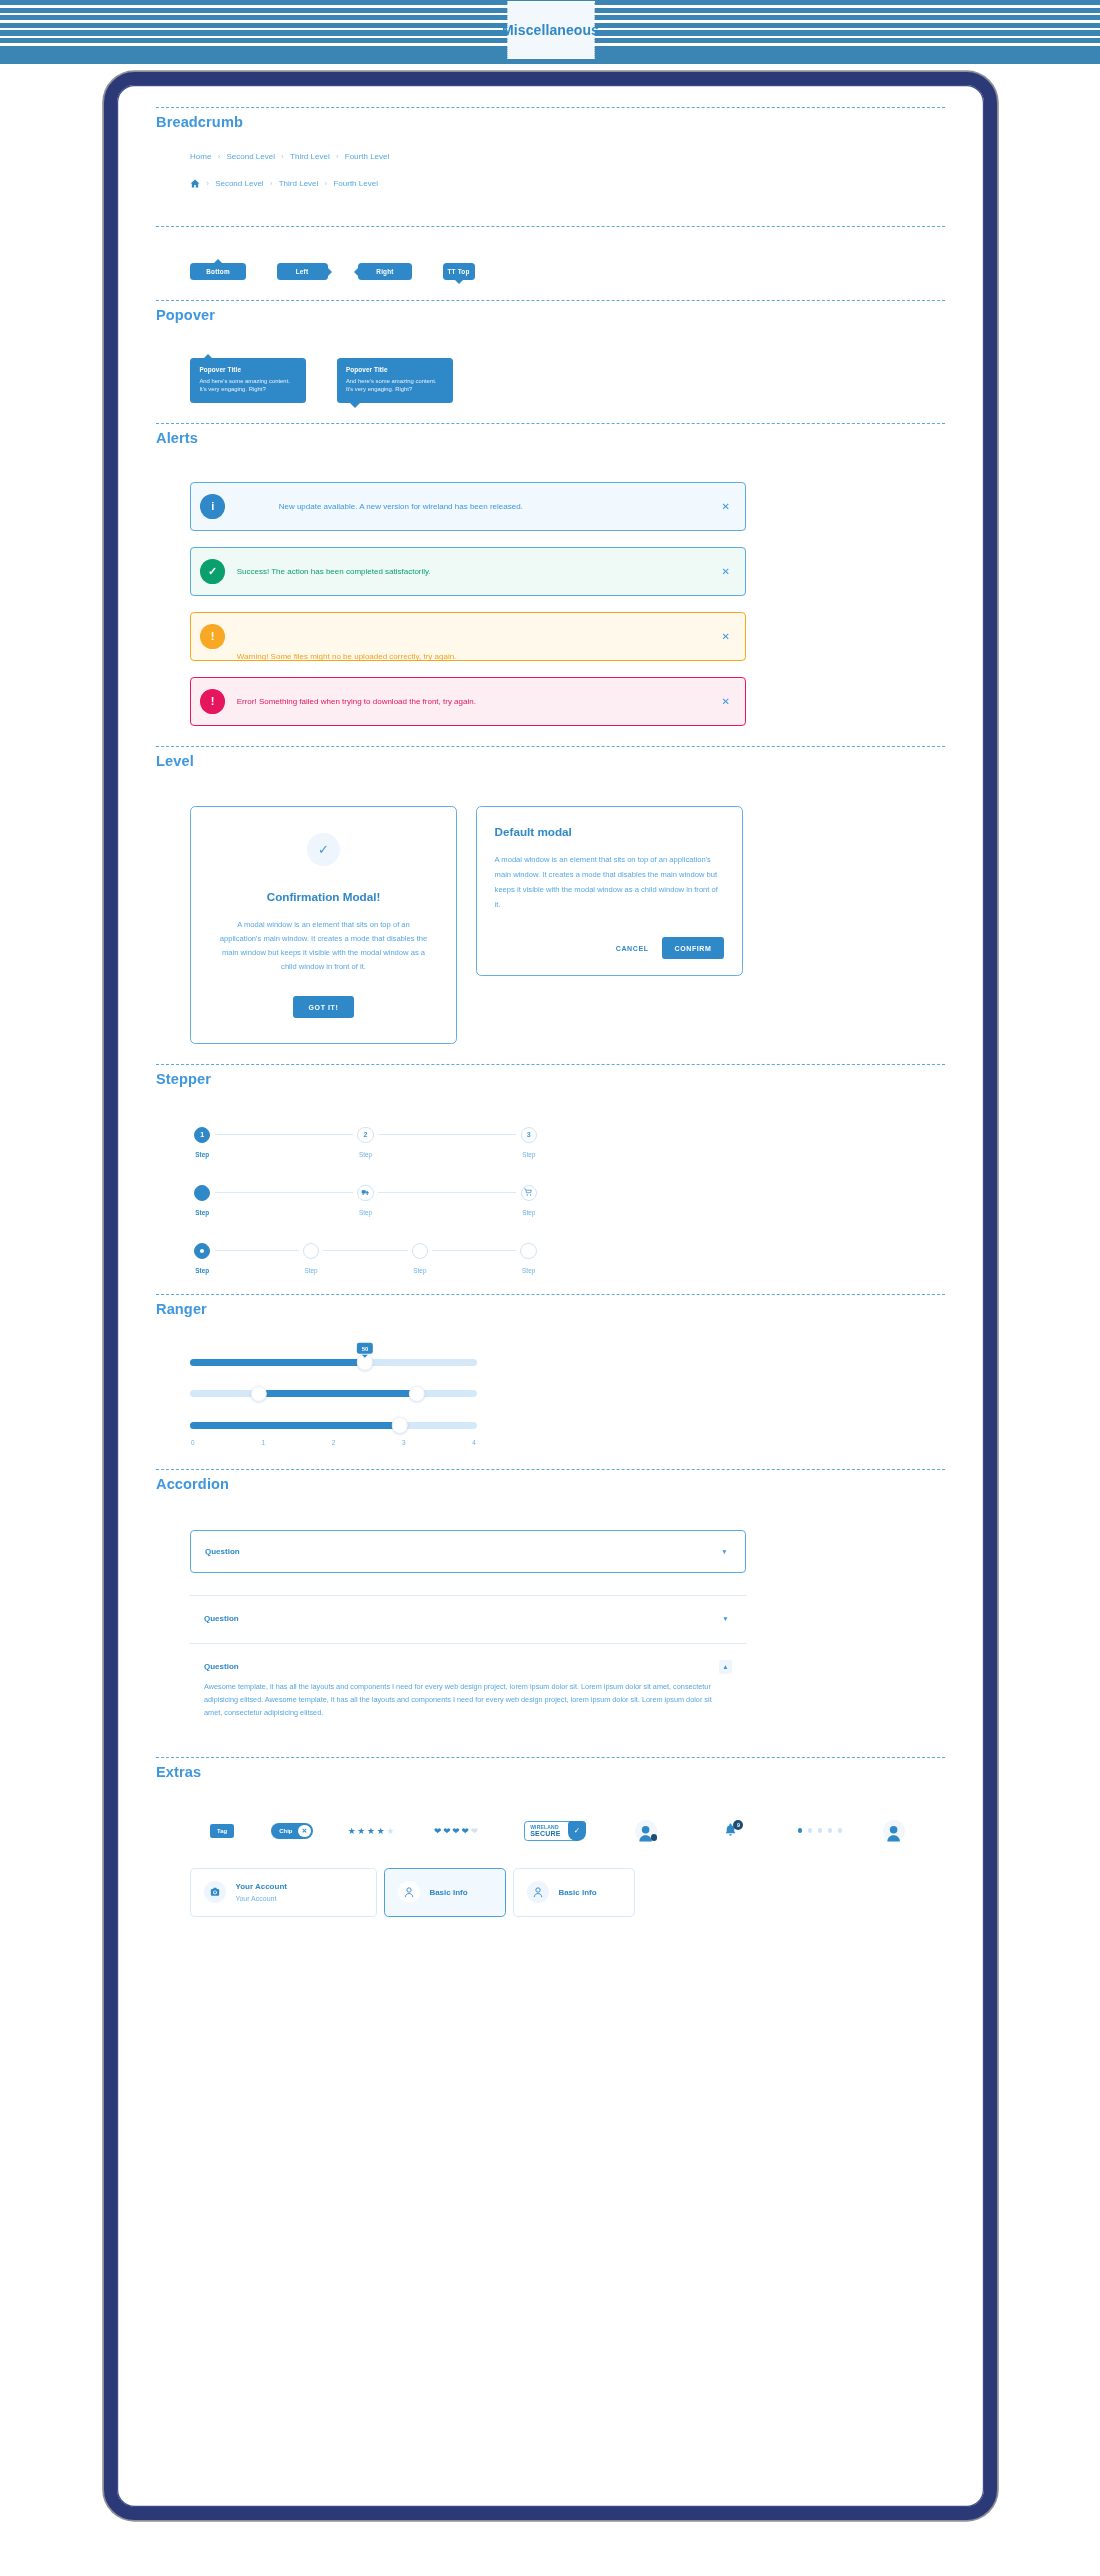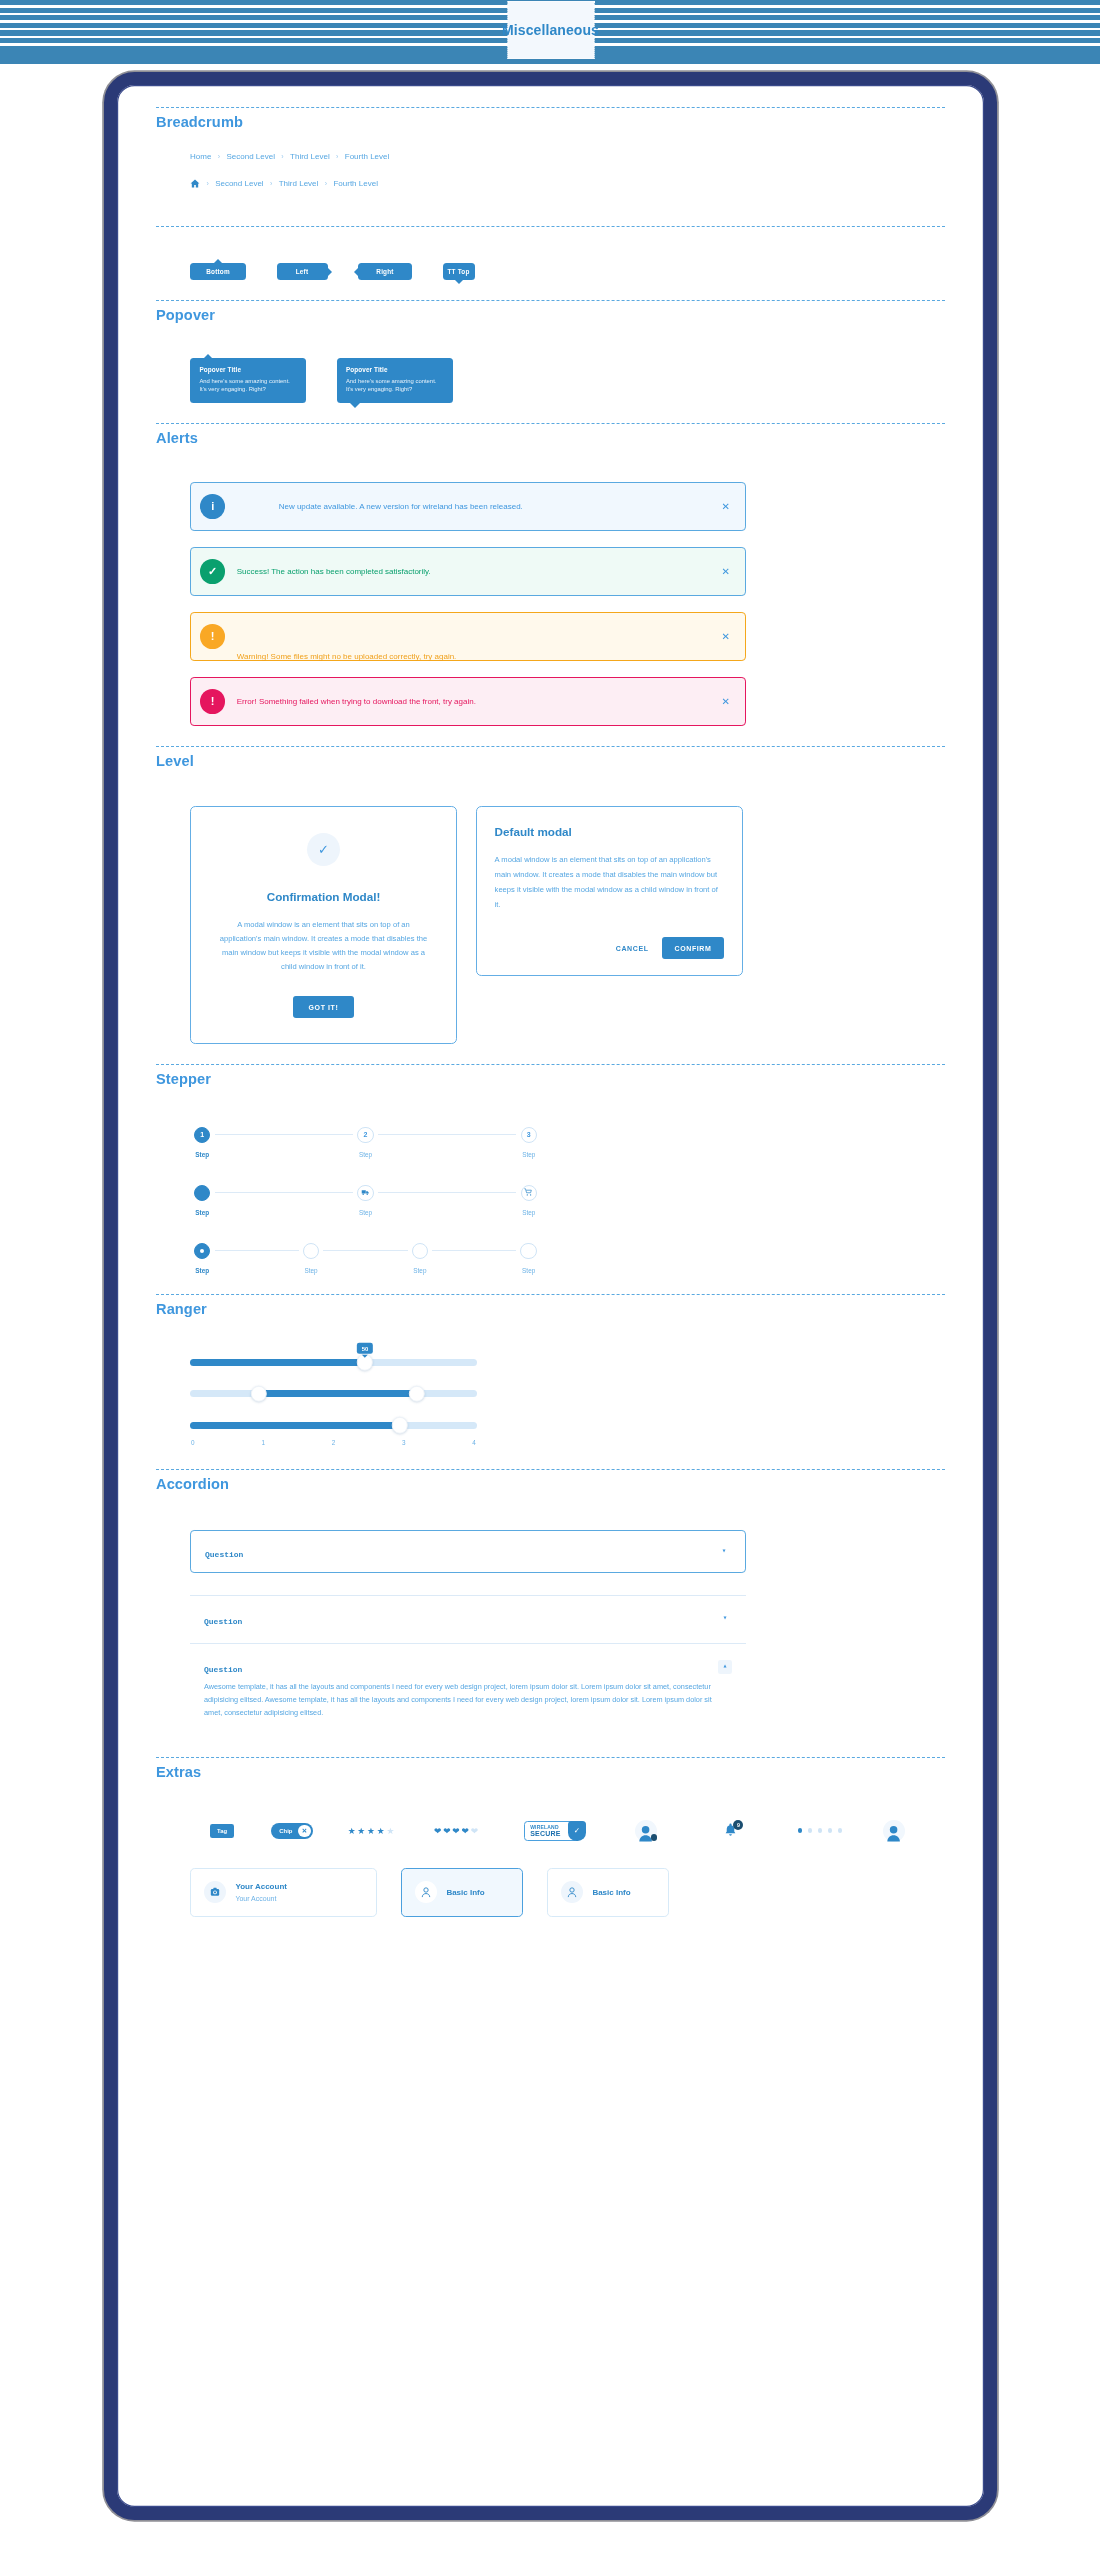--- a/index.html
+++ b/index.html
@@ -254,21 +254,21 @@
   .rg-ticks { position:relative; width:287px; height:9.4px; margin-top:10.5px; }
   .rg-ticks span { position:absolute; font-size:6.4px; color:#6cb2e6; transform:translateX(-50%); }
 
   
   .acc { padding-top:16.4px; width:556px; }
   .acc-item { }
   .acc-item.boxed {
     border:0.6px solid #5aa9e0; border-radius:4.1px; padding:13px 14px; margin-bottom:22px;
   }
   .acc-item.plain { border-top:0.6px solid #dceaf7; padding:15.2px 14px 17.6px 14px; }
-  .acc-head { display:flex; align-items:flex-end; justify-content:space-between;font-family:Liberation Mono, monospace; }
+  .acc-head { display:flex; align-items:center; justify-content:space-between; }
   .acc-q { font-size:8px; font-weight:700; color:#2f88c8; }
   .acc-chev { color:#3f97de; font-size:7.6px; line-height:1; padding:3.5px 4.7px; border-radius:2.3px; }
   .acc-chev.open { background:#eef5fc; }
   .acc-body { font-size:7.3px; line-height:1.75; color:#57a7e2; margin-top:7px; max-width:521px; }
 
   
   .extras-row {
     padding-top:17.6px; display:flex; align-items:center; gap:0;
   }
   .ex { display:flex; align-items:center; justify-content:center; }
@@ -314,21 +314,21 @@
   .bell-badge {
     position:absolute; left:9.4px; top:-2.9px; min-width:10px; height:10px; border-radius:50%;
     background:#1b4e70; color:#fff; font-size:5.3px; font-weight:700;
     display:flex; align-items:center; justify-content:center;
   }
   .dots { display:flex; align-items:center; gap:5.3px; }
   .dots i { width:4.7px; height:4.7px; border-radius:50%; background:#cfe4f6; display:block; }
   .dots i.on { background:#2f88c8; }
 
   
-  .cards-row { display:flex; gap:24px; padding-top:26px; }
+  .cards-row { display:flex; gap:7px; padding-top:26px; }
   .card {
     border:0.6px solid #d7eaf8; border-radius:4.7px; background:#fff;
     height:49px; display:flex; align-items:center; padding:0 13px; gap:9.4px;
   }
   .card.wide { width:187px; }
   .card.mid  { width:122px; }
   .card.active { border:0.6px solid #4ba0de; background:#f1f8fe; }
   .card-ico-circle {
     width:22px; height:22px; border-radius:50%; background:#eef5fc;
     display:flex; align-items:center; justify-content:center; color:#2f88c8; flex:0 0 auto;

